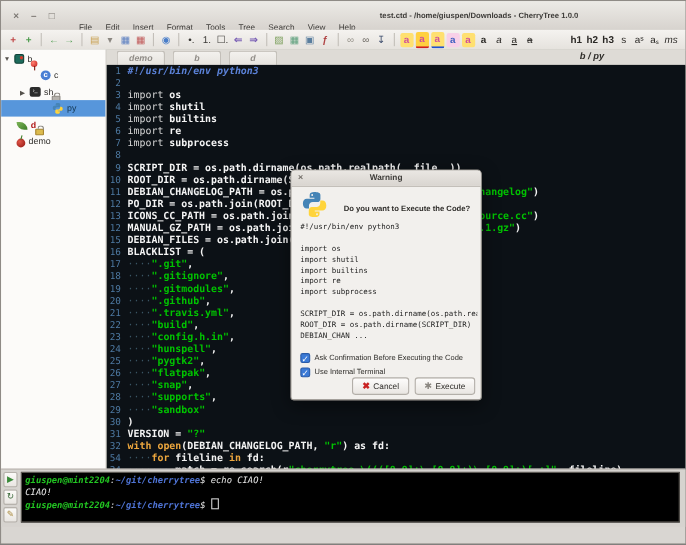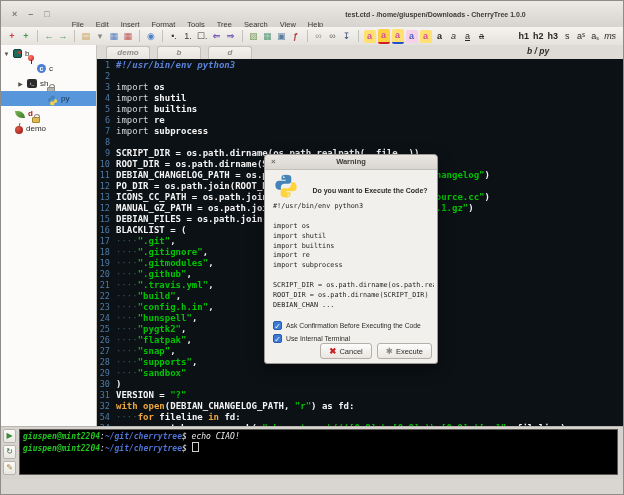--- a/index.html
+++ b/index.html
@@ -21,21 +21,21 @@
     background:linear-gradient(#f5f3f0,#e5e2dd);border-bottom:1px solid #c7c3bd;
     display:flex;align-items:center;padding:0 5px;gap:2px;overflow:hidden;}
   .tb-icon{font-size:9px;line-height:13px;height:13px;min-width:10px;padding:0 1px;
     text-align:center;border-radius:2px;white-space:nowrap;cursor:default;}
   .tb-sep{width:1px;height:12px;background:#c3bfb9;margin:0 3px;flex:none;}
 
   
   .tree{position:absolute;top:44px;left:0;width:95px;bottom:67px;background:#fcfbf9;
     border-right:1px solid #c7c3bd;padding-top:1px;font-size:8px;color:#2e2c29;overflow:hidden;}
   .trow{height:15px;display:flex;align-items:center;gap:3px;white-space:nowrap;position:relative;}
-  .trow.sel{background:#5796db;color:#123túl;align-items:flex-end;}
+  .trow.sel{background:#5796db;color:#123túl;}
   .trow.sel{background:#5796db;color:#12344f;}
   .exp{width:7px;font-size:6px;color:#55524d;flex:none;text-align:center;}
   .tlabel{line-height:15px;}
   .badge{position:absolute;right:4px;top:4px;}
   .ti{flex:none;display:inline-block;}
   .ti-node-box-icon{width:9px;height:9px;background:#1d6b5c;border:1px solid #114237;border-radius:2px;position:relative;box-sizing:border-box;}
   .ti-node-box-icon::after{content:'';position:absolute;right:0px;top:1px;width:3px;height:3px;border-radius:50%;background:#d23a2a;}
   .ti-letter-c-icon{width:9px;height:9px;border-radius:50%;background:#4a7fd4;color:#fff;
     font-size:7px;font-weight:bold;text-align:center;line-height:9px;}
   .ti-terminal-icon{width:10px;height:9px;background:#2b2b2b;border-radius:2px;color:#e8e8e8;
@@ -318,18 +318,19 @@
   </div>
 
   <div class="termpanel">
     <div class="termbtns" id="termbtns">
         <button class="termbtn" style="color: rgb(58, 138, 58);">▶</button>
         <button class="termbtn" style="color: rgb(58, 106, 58);">↻</button>
         <button class="termbtn" style="color: rgb(168, 136, 58);">✎</button>
       </div>
     <div class="console" id="console">
         <div class="tline"><span class="tok2-tp">giuspen@mint2204</span><span class="tok2-tw">:</span><span class="tok2-td">~/git/cherrytree</span><span class="tok2-tw">$ echo CIAO!</span></div>
+        <div class="tline"><span class="tok2-tw">CIAO!</span></div>
         <div class="tline"><span class="tok2-tp">giuspen@mint2204</span><span class="tok2-tw">:</span><span class="tok2-td">~/git/cherrytree</span><span class="tok2-tw">$ </span><span class="cursor"></span></div>
       </div>
   </div>
 
 
 </div>
 
 </body></html>

